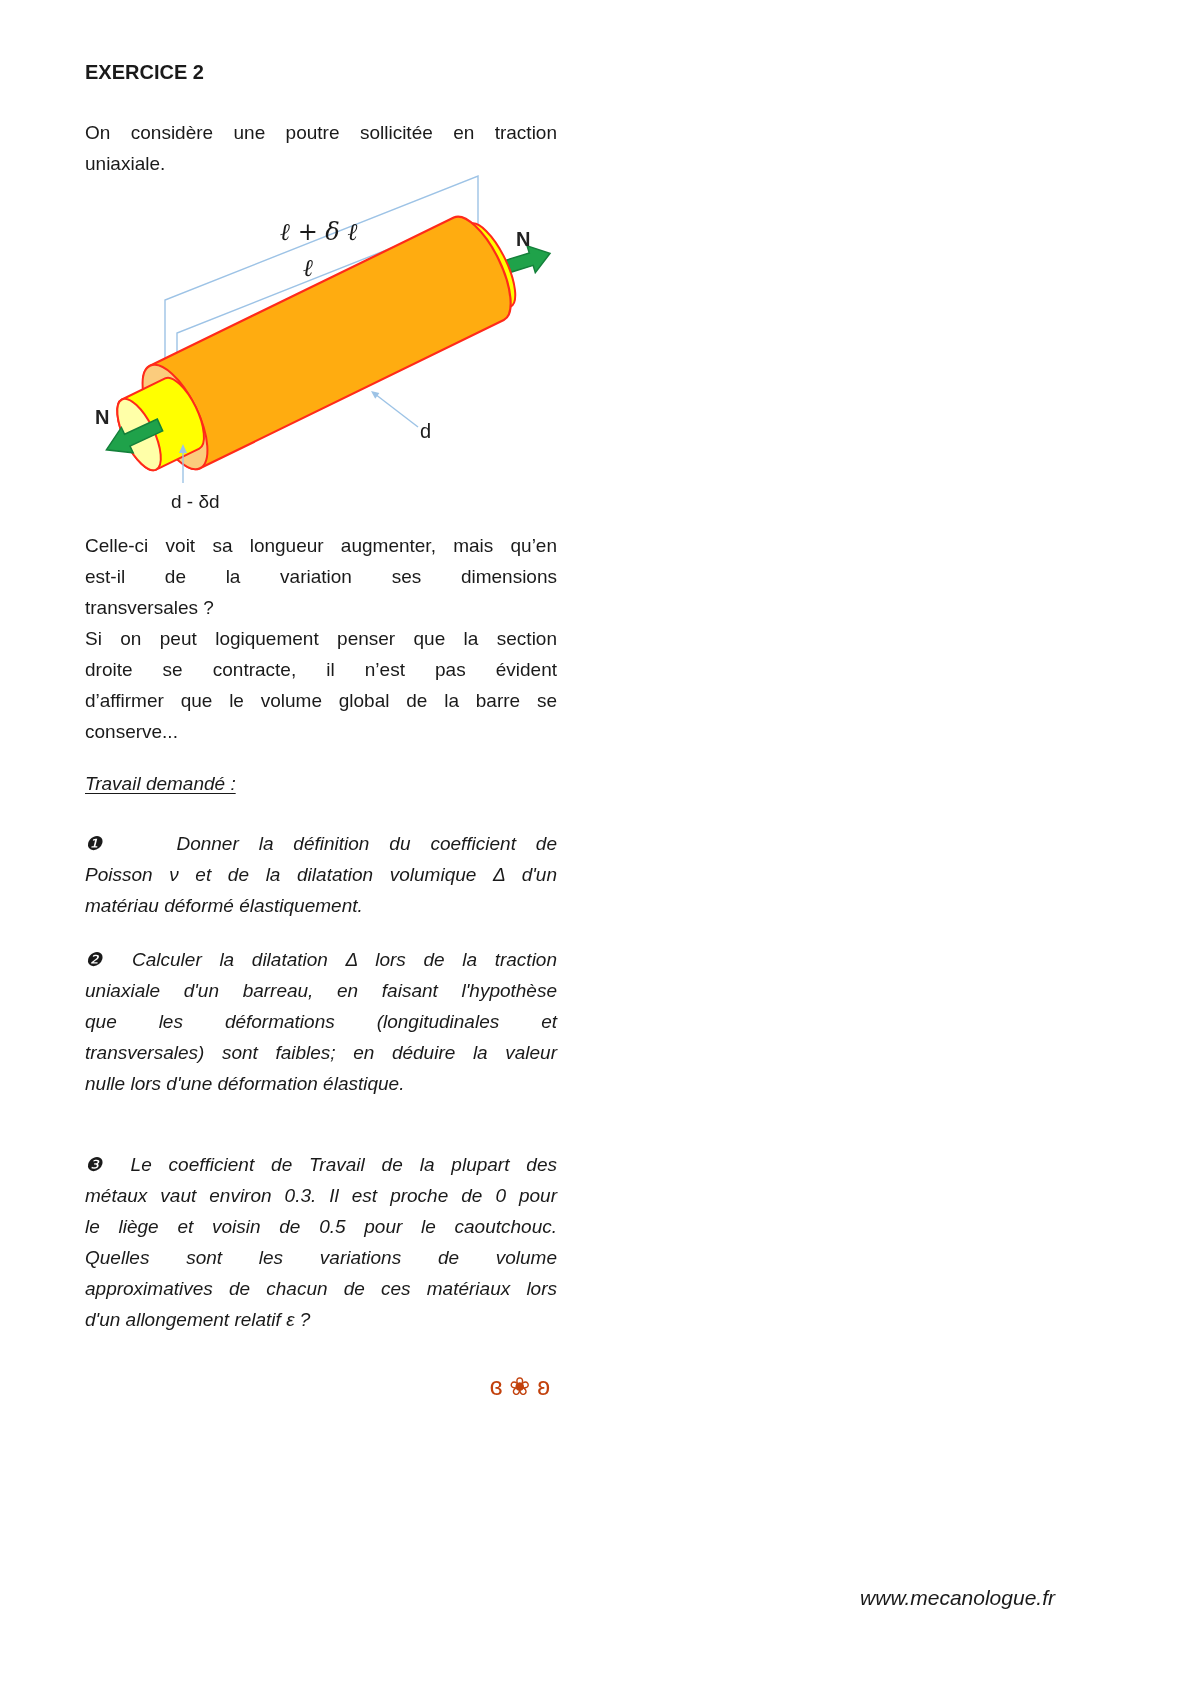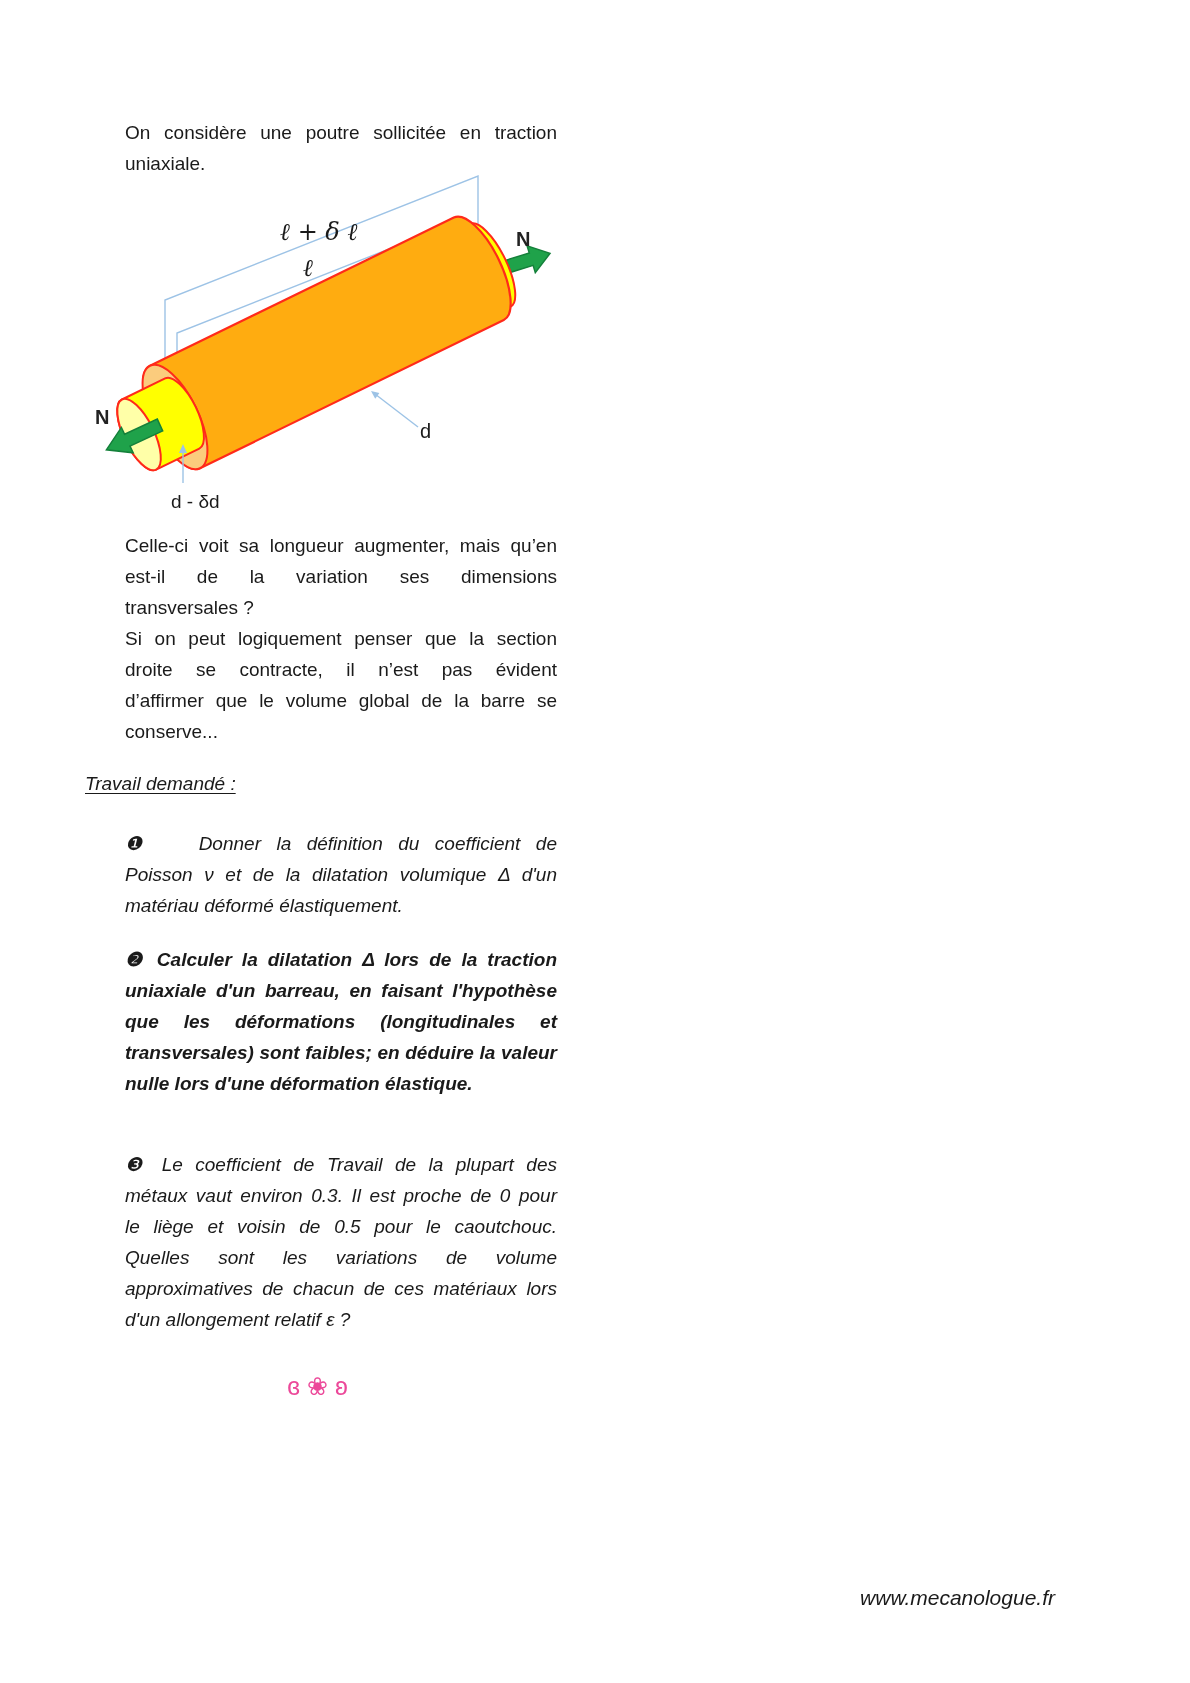--- a/index.html
+++ b/index.html
@@ -20,21 +20,20 @@
     position: absolute;
     left: 85px;
     width: 472px;
     font-size: 19px;
     line-height: 31px;
   }
   .tline {
     text-align: justify;
     text-align-last: justify;
     white-space: normal;
-    margin-left: 40px;
   }
   .tline:last-child {
     text-align-last: left;
   }
   .heading {
     font-weight: bold;
     font-size: 20px;
   }
   .work-heading {
     font-style: italic;
@@ -42,24 +41,24 @@
     text-underline-offset: 3px;
   }
   .question {
     font-style: italic;
   }
   .ornament {
     position: absolute;
     left: 85px;
     width: 472px;
     top: 1372px;
-    text-align: center;
+    text-align: right;
     font-size: 25px;
     letter-spacing: 7px;
-    color: #ec4899;
+    color: #c2410c;
   }
   .footer {
     position: absolute;
     left: 85px;
     width: 970px;
     top: 1586px;
     text-align: right;
     font-style: italic;
     font-size: 21px;
   }
@@ -84,20 +83,21 @@
     font-size: 20px;
     font-weight: 600;
     fill: #222;
   }
 </style>
 </head>
 <body>
 
 <div class="page">
 
+  <div class="block heading" style="top:57px;">EXERCICE 2</div>
 
   <div class="block" style="top:117px;">
       <div class="tline">On considère une poutre sollicitée en traction</div>
       <div class="tline">uniaxiale.</div>
     </div>
 
   <svg class="figure-svg" width="480" height="350" viewBox="0 0 480 350">
 
     <g>
       <polyline points="80,213 80,135 393,11 393,87" fill="none" stroke-width="1.4" stroke="#9DC3E6"></polyline>
@@ -152,21 +152,21 @@
     </div>
 
   <div class="block work-heading" style="top:768px;">Travail demandé :</div>
 
   <div class="block question" style="top:828px;">
       <div class="tline">❶&nbsp;&nbsp;&nbsp;Donner la définition du coefficient de</div>
       <div class="tline">Poisson ν et de la dilatation volumique Δ d'un</div>
       <div class="tline">matériau déformé élastiquement.</div>
     </div>
 
-  <div class="block question" style="top:944px;font-weight:bold;">
+  <div class="block question" style="top:944px;">
       <div class="tline">❷ Calculer la dilatation Δ lors de la traction</div>
       <div class="tline">uniaxiale d'un barreau, en faisant l'hypothèse</div>
       <div class="tline">que les déformations (longitudinales et</div>
       <div class="tline">transversales) sont faibles; en déduire la valeur</div>
       <div class="tline">nulle lors d'une déformation élastique.</div>
     </div>
 
   <div class="block question" style="top:1149px;">
       <div class="tline">❸ Le coefficient de Travail de la plupart des</div>
       <div class="tline">métaux vaut environ 0.3. Il est proche de 0 pour</div>

